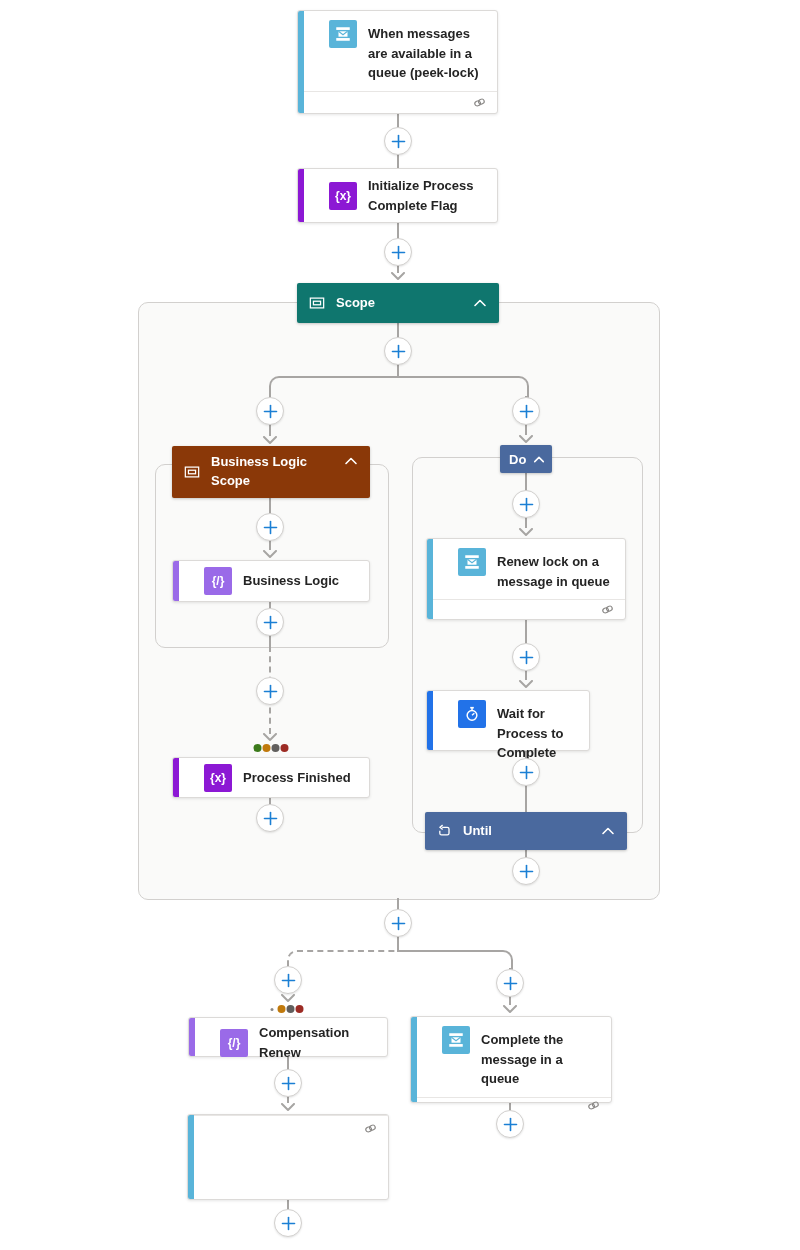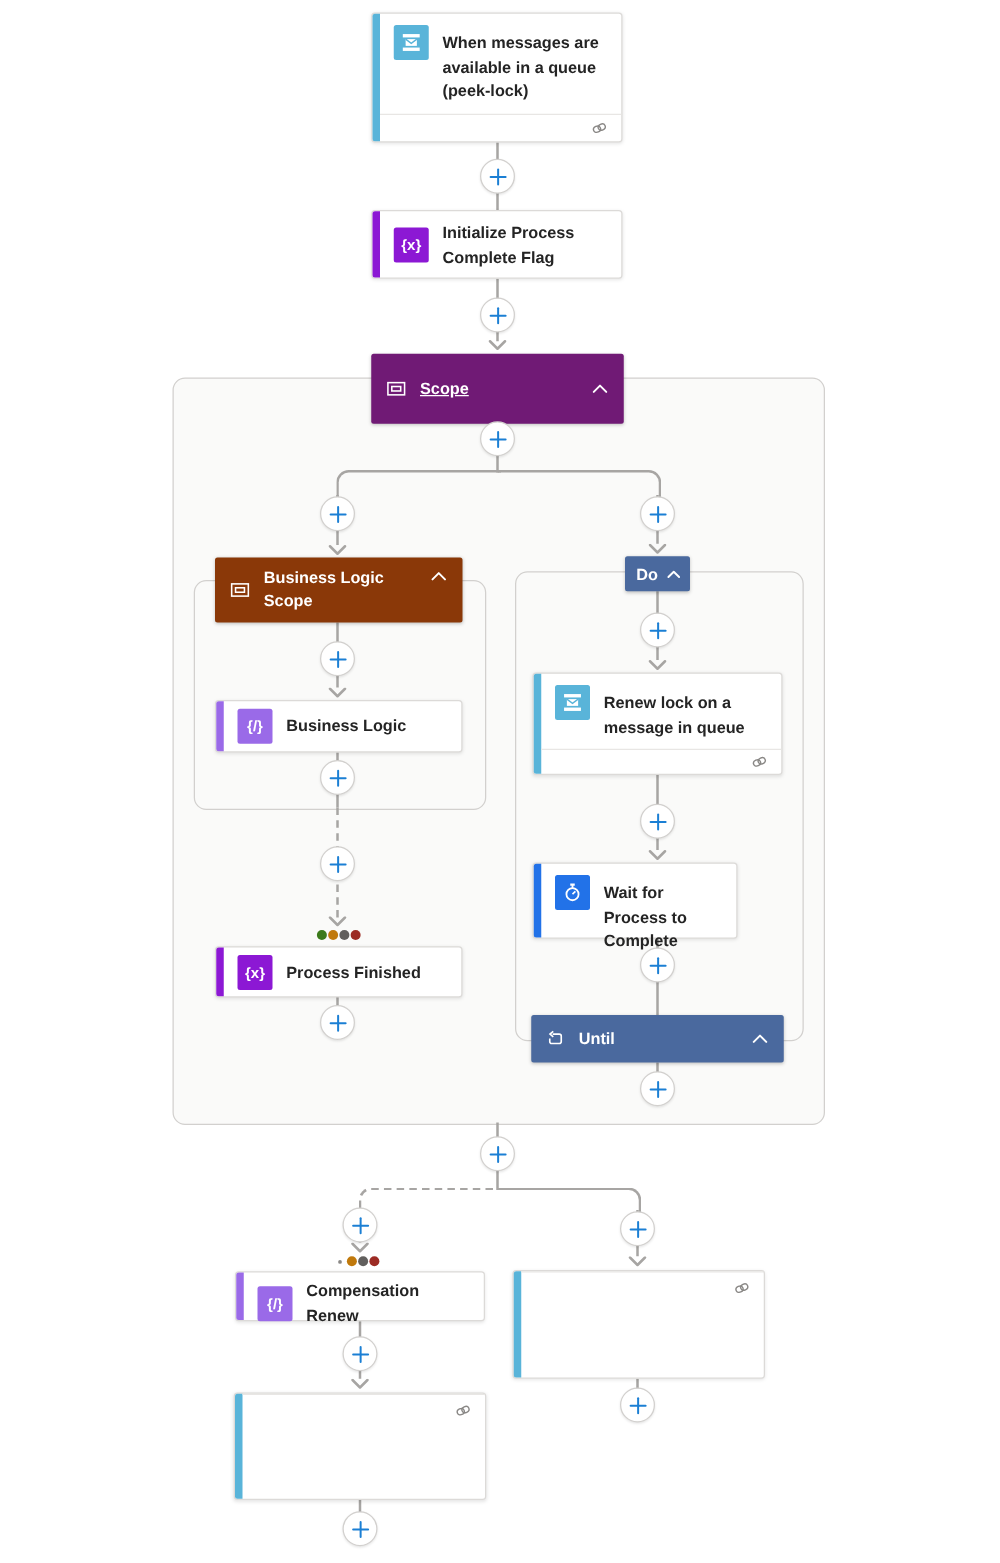--- a/index.html
+++ b/index.html
@@ -22,21 +22,21 @@
   .plus{position:absolute;width:28px;height:28px;border-radius:50%;background:#fff;
         border:1px solid #d2d0ce;box-shadow:0 1px 2px rgba(0,0,0,.10);
         display:flex;align-items:center;justify-content:center;
         transform:translate(-50%,-50%);cursor:pointer;box-sizing:border-box;}
 
   
   .card{position:absolute;display:flex;background:#fff;border:1px solid #dcdad8;border-radius:3px;
         box-shadow:0 1px 3px rgba(0,0,0,.10);box-sizing:border-box;cursor:pointer;}
   .accent{width:6px;flex:0 0 6px;border-radius:2px 0 0 2px;}
   .card-main{flex:1;display:flex;flex-direction:column;min-width:0;}
-  .card-body{display:flex;align-items:flex-start;gap:11px;padding:9px 10px 8px 11px;flex:1;}
+  .card-body{display:flex;align-items:flex-start;gap:11px;padding:9px 10px 8px 11px;flex:1;margin-left:14px;}
   .card-body.center{align-items:center;padding-top:5px;padding-bottom:5px;}
   .nicon{width:28px;height:28px;flex:0 0 28px;border-radius:2px;display:flex;
          align-items:center;justify-content:center;}
   .nicon .glyph{color:#fff;font-size:12px;font-weight:700;letter-spacing:0;}
   .title{font-size:13px;font-weight:700;color:#242424;line-height:1.5;padding-top:4px;}
   .title.mid{padding-top:0;}
   .card-footer{border-top:1px solid #e8e6e4;height:25px;display:flex;align-items:center;
                justify-content:flex-end;padding-right:10px;}
 
   
@@ -163,21 +163,21 @@
     <div class="card-main">
       <div class="card-body center">
         <div class="nicon" style="background:#8C18D4;">
           <span class="glyph">{x}</span>
         </div>
         <div class="title mid">Initialize Process Complete Flag</div>
       </div>
     </div>
   </div>
 
-  <div class="scope-head" style="left:297px;top:283px;width:202px;height:56px;background:#701a75;text-decoration:underline;">
+  <div class="scope-head" style="left:297px;top:283px;width:202px;height:40px;background:#0f766e;">
     <span style="line-height:0;">
       <svg viewBox="0 0 18 18" width="16" height="16" fill="none" stroke="#fff">
           <rect x="1.5" y="3.5" width="15" height="11" stroke-width="1.4"></rect>
           <rect x="5" y="7" width="8" height="4" stroke-width="1.4"></rect>
         </svg>
     </span>
     <span class="hlabel">Scope</span>
     <span class="collapse">
       <svg width="14" height="8" viewBox="0 0 14 8" fill="none" stroke="#fff" stroke-width="1.6" stroke-linecap="round" stroke-linejoin="round">
           <path d="M2 6.5 L7 1.5 L12 6.5"></path>
@@ -300,20 +300,31 @@
           <span class="glyph">{/}</span>
         </div>
         <div class="title mid">Compensation Renew</div>
       </div>
     </div>
   </div>
 
   <div class="card" style="left:410px;top:1016px;width:202px;height:87px;">
     <div class="accent" style="background:#59B4D9;"></div>
     <div class="card-main">
+      <div class="card-body">
+        <div class="nicon" style="background:#59B4D9;">
+          <svg viewBox="0 0 20 20" width="18" height="18">
+              <rect x="2.5" y="2.5" width="15" height="3" fill="#fff"></rect>
+              <rect x="2.5" y="14.5" width="15" height="3" fill="#fff"></rect>
+              <rect x="5" y="7" width="10" height="6" fill="#fff"></rect>
+              <path d="M5 7 L10 10.8 L15 7" stroke="#59B4D9" stroke-width="1.2" fill="none"></path>
+            </svg>
+        </div>
+        <div class="title">Complete the message in a queue</div>
+      </div>
       <div class="card-footer">
         <span style="line-height:0;">
           <svg viewBox="0 0 16 16" width="15" height="15" fill="none" stroke="#8a8886" stroke-width="1.2">
               <g transform="rotate(-25 8 8)">
                 <ellipse cx="5.8" cy="8" rx="3.1" ry="2.6"></ellipse>
                 <ellipse cx="10.2" cy="8" rx="3.1" ry="2.6"></ellipse>
               </g>
             </svg>
         </span>
       </div>

